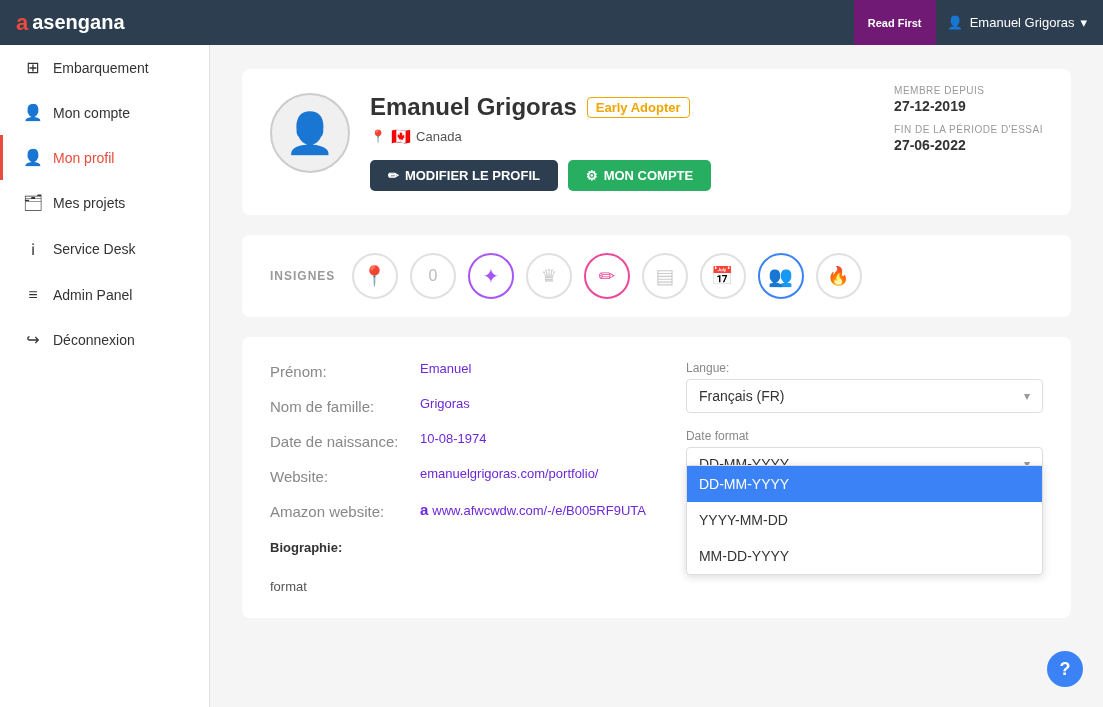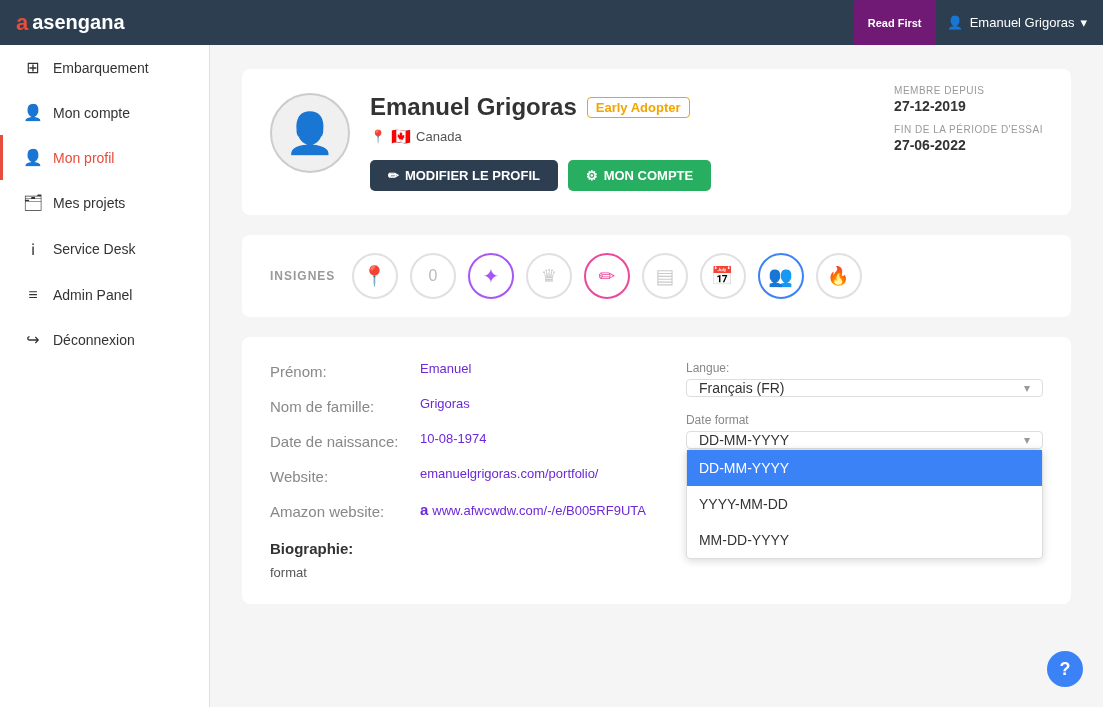--- a/index.html
+++ b/index.html
@@ -258,40 +258,40 @@
       padding-top: 2px;
     }
     .form-value {
       font-size: 13px;
       color: #6d28d9;
       flex: 1;
     }
     .amazon-icon { font-size: 15px; margin-right: 4px; }
 
     .bio-title {
-      font-size: 15px;
+      font-size: 13px;
       font-weight: 700;
       color: #333;
-      margin-bottom: 8px;
+      margin-bottom: 24px;
     }
     .bio-text {
       font-size: 13px;
       color: #555;
     }
 
     
     .field-label {
       font-size: 12px;
       color: #888;
       margin-bottom: 4px;
     }
     .select-box {
       border: 1px solid #ddd;
       border-radius: 4px;
-      padding: 0 12px;
+      padding: 8px 12px;
       font-size: 14px;
       color: #333;
       display: flex;
       align-items: center;
       justify-content: space-between;
       cursor: pointer;
       background: white;
       margin-bottom: 0;
       position: relative;
     }

